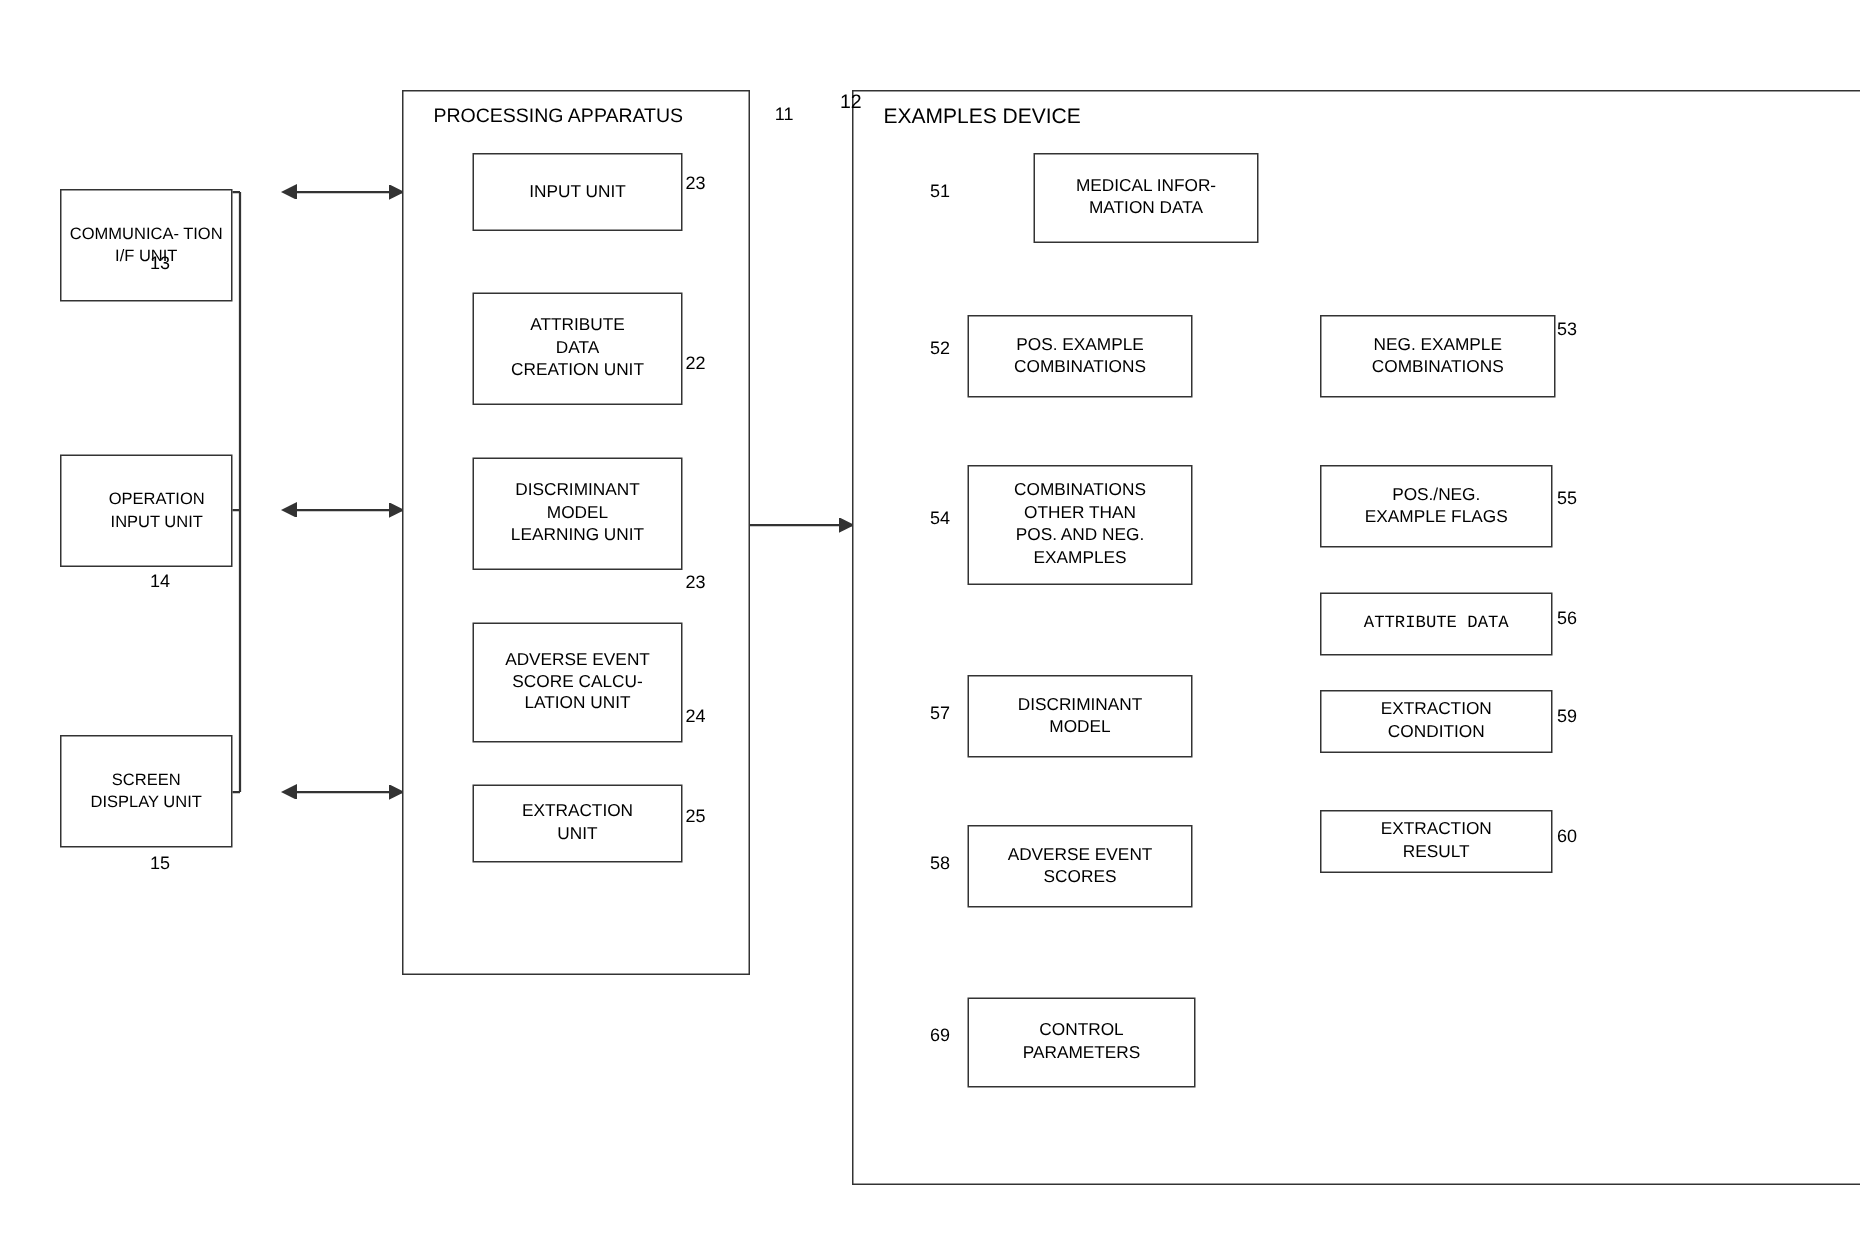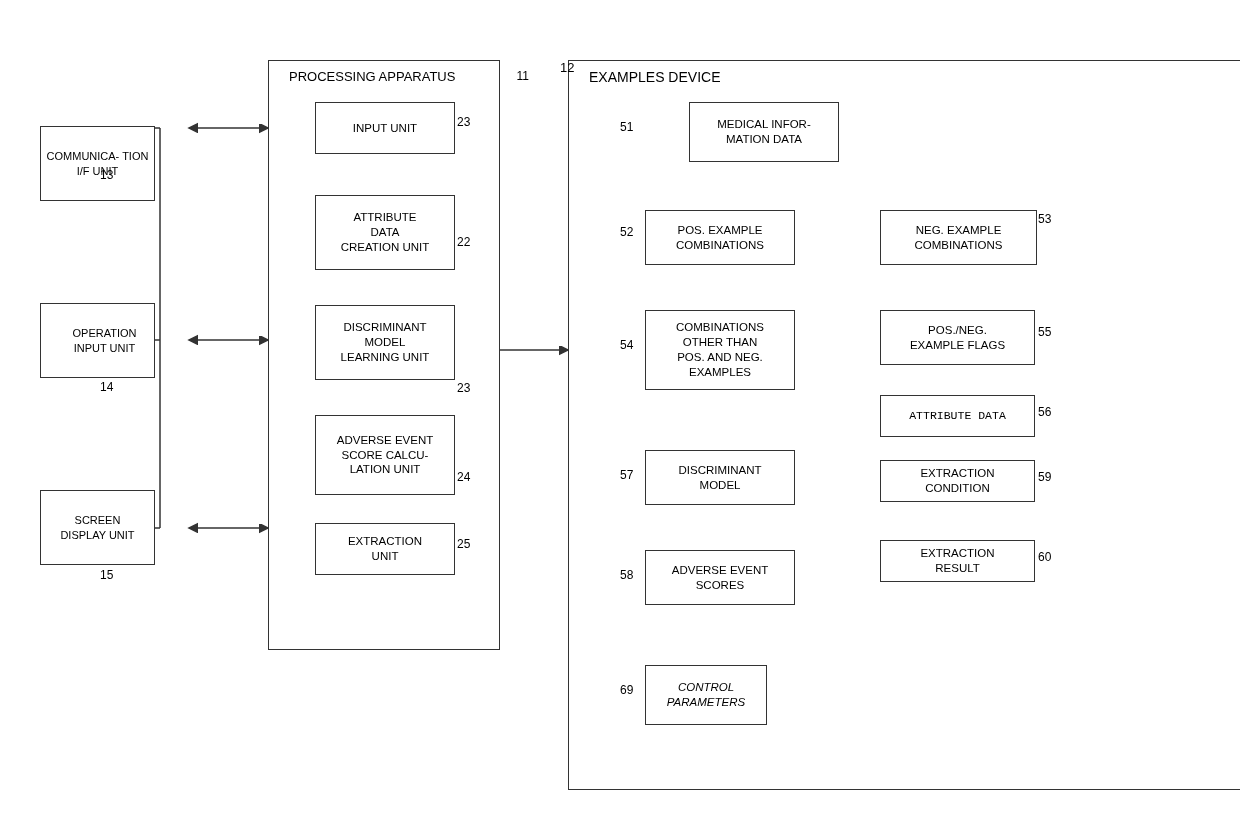--- a/index.html
+++ b/index.html
@@ -199,18 +199,18 @@
   <div class="box" style="left:860px; top:440px; width:155px; height:42px;">
     <span>EXTRACTION<br>CONDITION</span>
   </div>
   <span class="ref-num" style="left:1018px; top:450px;">59</span>
 
   <div class="box" style="left:860px; top:520px; width:155px; height:42px;">
     <span>EXTRACTION<br>RESULT</span>
   </div>
   <span class="ref-num" style="left:1018px; top:530px;">60</span>
 
-  <div class="box" style="left:625px; top:645px; width:122px; height:60px;font-style:italic;">
+  <div class="box" style="left:625px; top:645px; width:152px; height:60px;">
     <span>CONTROL<br>PARAMETERS</span>
   </div>
   <span class="ref-num" style="left:600px; top:663px;">69</span>
 
 </div>
 
 </body></html>

